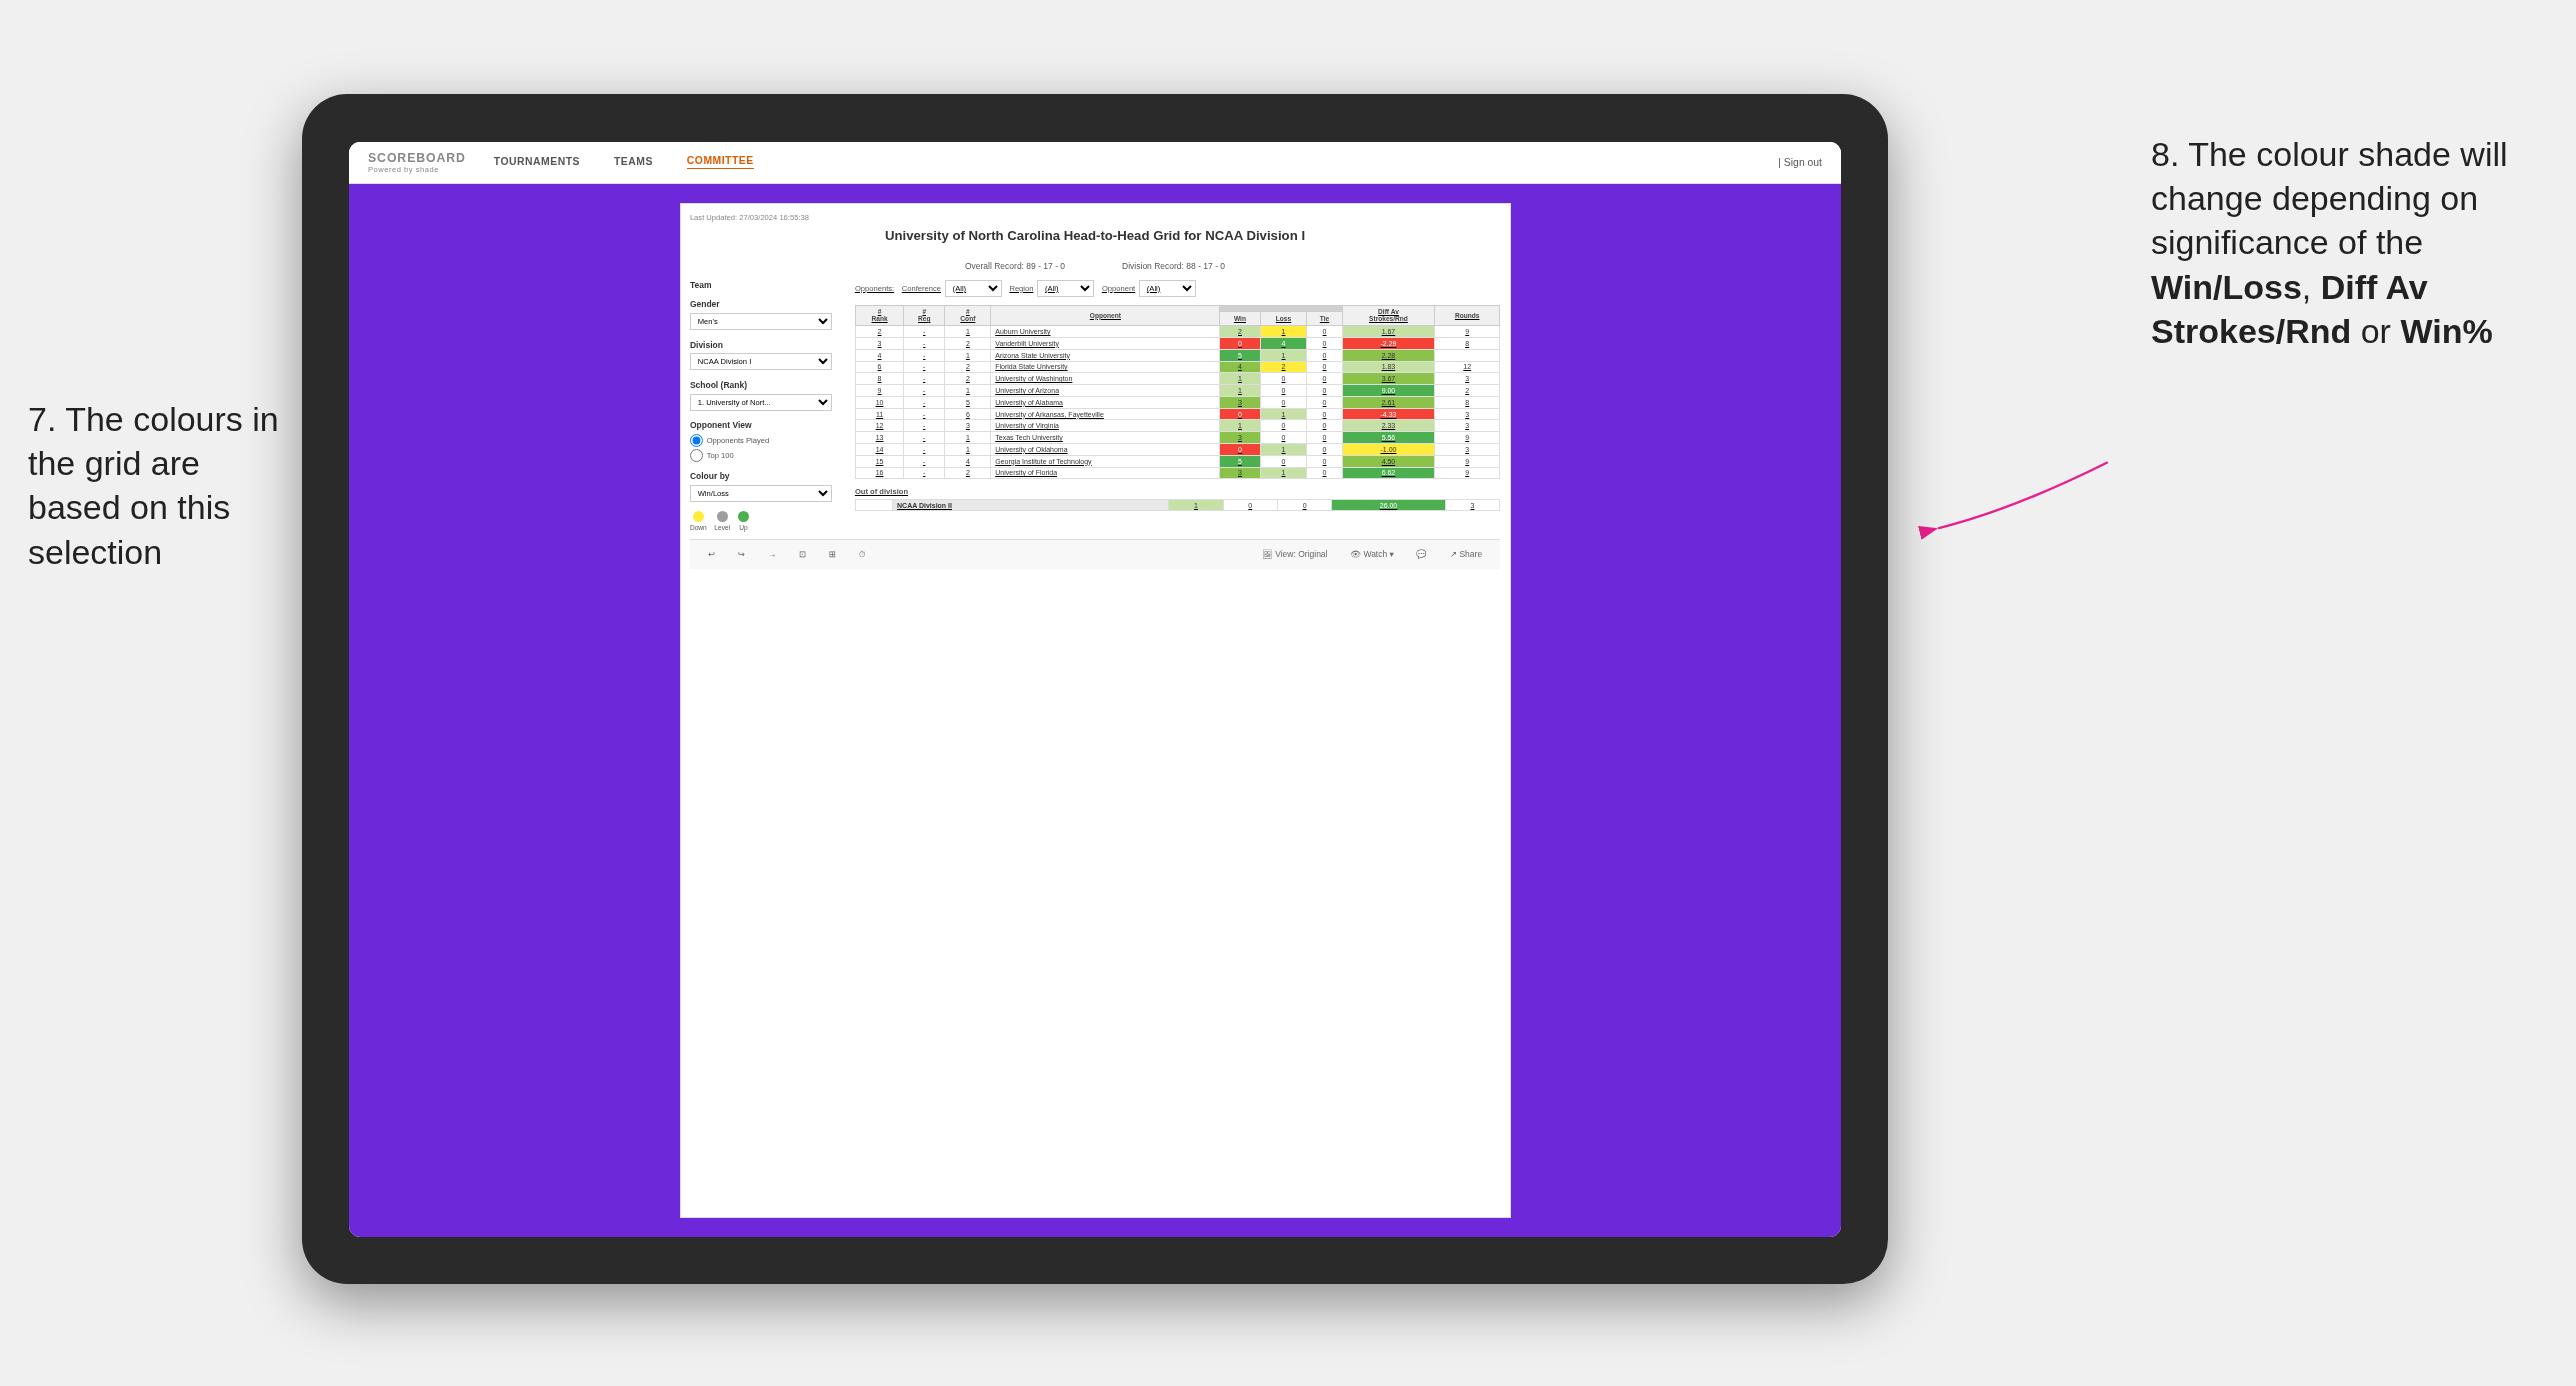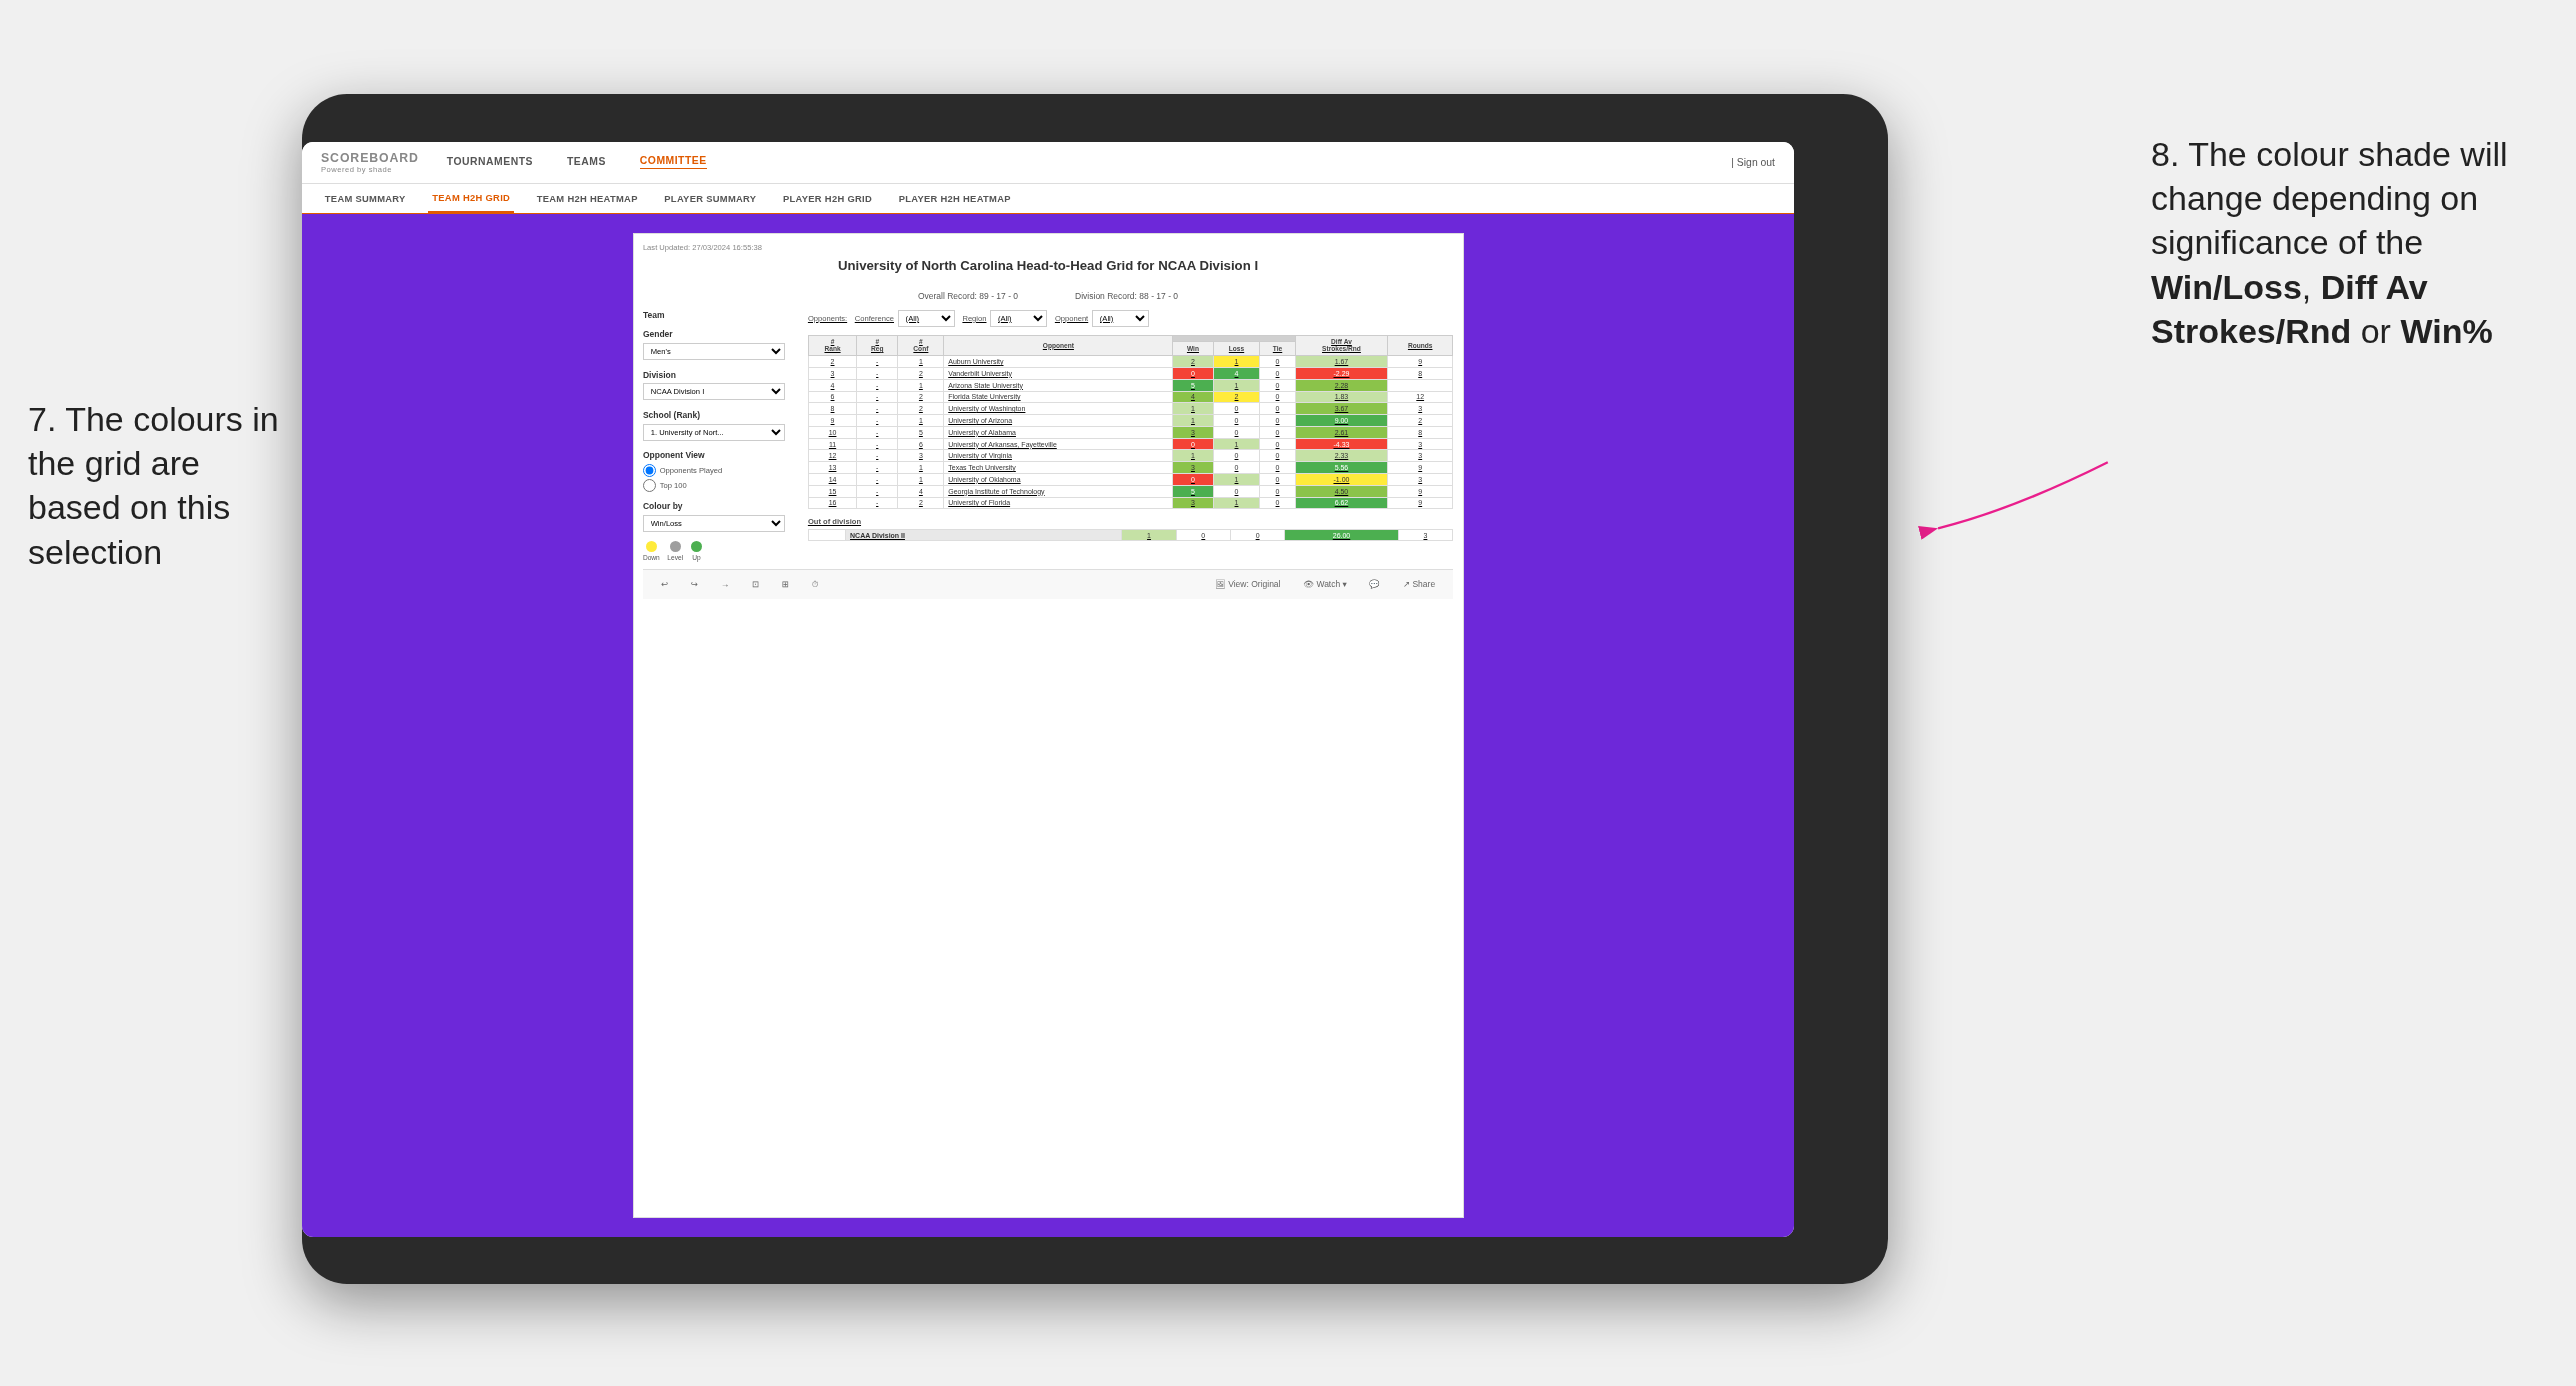--- a/index.html
+++ b/index.html
@@ -44,20 +44,21 @@
       position: absolute;
       left: 302px;
       top: 94px;
       width: 1586px;
       height: 1190px;
       background: #2a2a2a;
       border-radius: 45px;
       box-shadow: 0 19px 57px rgba(0,0,0,0.4);
       display: flex;
       align-items: center;
+      justify-content: center;
     }
 
     .tablet-screen {
       width: 1492px;
       height: 1095px;
       background: #fff;
       border-radius: 11.3px;
       overflow: hidden;
       display: flex;
       flex-direction: column;
@@ -401,28 +402,20 @@
         <span>Powered by shade</span>
       </div>
       <div class="nav-items">
         <div class="nav-item">TOURNAMENTS</div>
         <div class="nav-item">TEAMS</div>
         <div class="nav-item active">COMMITTEE</div>
       </div>
       <div class="sign-out">| <span>Sign out</span></div>
     </div>
 
-    <div class="sub-nav">
-      <div class="sub-nav-item">TEAM SUMMARY</div>
-      <div class="sub-nav-item active">TEAM H2H GRID</div>
-      <div class="sub-nav-item">TEAM H2H HEATMAP</div>
-      <div class="sub-nav-item">PLAYER SUMMARY</div>
-      <div class="sub-nav-item">PLAYER H2H GRID</div>
-      <div class="sub-nav-item">PLAYER H2H HEATMAP</div>
-    </div>
 
     <div class="main-content">
       <div class="tableau-container">
 
         <div class="tableau-header">
           <span style="font-size:7.6px; color:#888;">Last Updated: 27/03/2024 16:55:38</span>
         </div>
 
         <div class="tableau-title">University of North Carolina Head-to-Head Grid for NCAA Division I</div>
 

